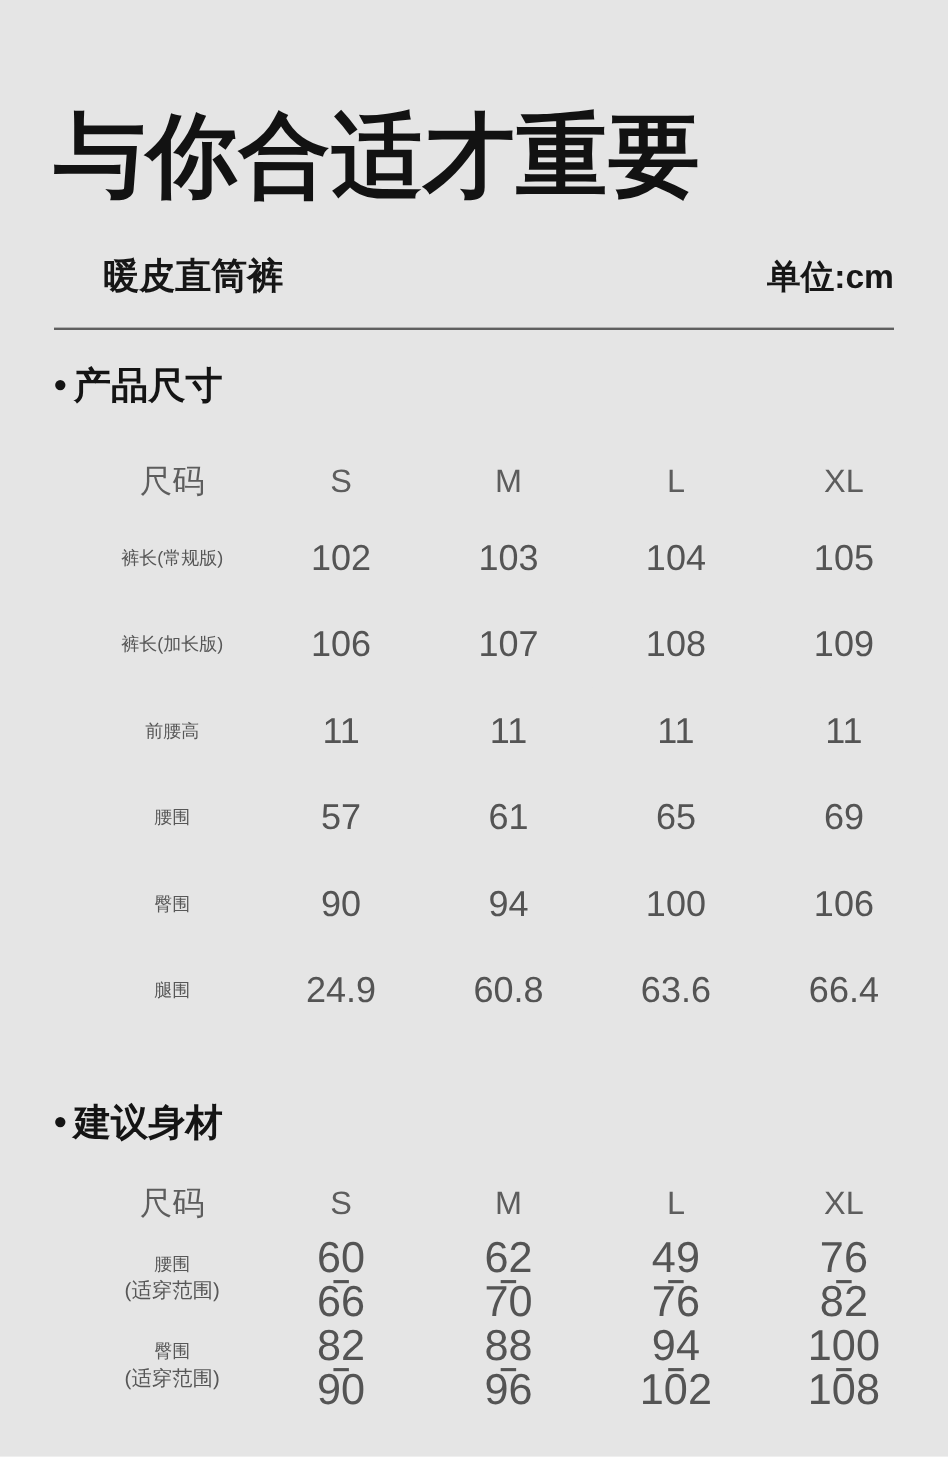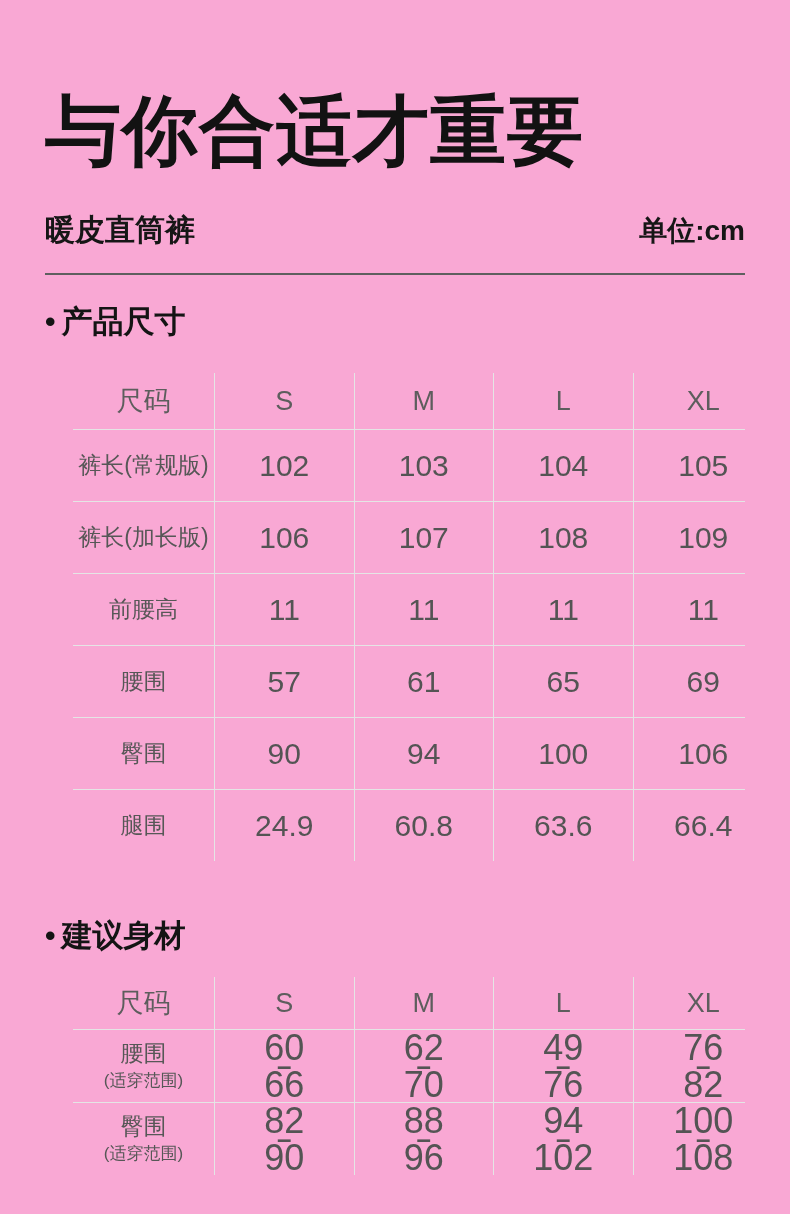--- a/index.html
+++ b/index.html
@@ -3,39 +3,39 @@
 <meta charset="utf-8">
 <style>
   html, body { margin: 0; padding: 0; background: #ffffff; }
   body {
     width: 790px;
     min-height: 1214px;
     font-family: "Liberation Sans", "DejaVu Sans", sans-serif;
     color: #1a1a1a;
     -webkit-font-smoothing: antialiased;
   }
-  .page { width: 790px; min-height: 1214px; background: #f9a8d4; box-sizing: border-box; padding: 0 45px; overflow: hidden; }
+  .page { width: 790px; min-height: 1214px; background: #e5e5e5; box-sizing: border-box; padding: 0 45px; overflow: hidden; }
 
   .main-title {
     margin-top: 90px;
     font-size: 76px;
     line-height: 1.08;
     font-weight: 900;
     color: #121212;
     letter-spacing: 1px;
     white-space: nowrap;
   }
 
   .subtitle-row {
     margin-top: 38px;
     display: flex;
     justify-content: space-between;
     align-items: baseline;
   }
-  .product-name { font-size: 30px; font-weight: 700; color: #161616; }
+  .product-name { font-size: 30px; font-weight: 700; color: #161616; margin-left: 41px; }
   .unit-label   { font-size: 28px; font-weight: 700; color: #161616; }
 
   .divider { margin-top: 22px; height: 2px; background: #5f5f5f; }
 
   .section-heading {
     display: flex;
     align-items: center;
     font-size: 31px;
     font-weight: 700;
     color: #141414;
@@ -59,21 +59,21 @@
   }
   .tcell:last-child { border-right: none; }
   .col-label { width: 142px; flex: none; }
   .col-val   { width: 139.5px; flex: none; }
 
   .header-row .tcell { height: 56px; font-size: 27px; color: #5d5d5d; }
   .size-table.second .header-row .tcell { height: 52px; }
   .data-row .tcell { height: 71px; }
   .size-table.second .data-row .tcell { height: 72px; }
 
-  .row-label { font-size: 23px; color: #575757; line-height: 1.15; white-space: nowrap; }
+  .row-label { font-size: 15px; color: #575757; line-height: 1.15; white-space: nowrap; }
   .row-sublabel { font-size: 17px; color: #575757; margin-top: 2px; white-space: nowrap; }
   .cell-value { font-size: 30px; color: #545454; }
 
   .range-cell .num { font-size: 36px; line-height: 28px; color: #545454; }
   .range-cell .dash { font-size: 26px; line-height: 9px; color: #545454; font-weight: 700; }
 </style>
 </head>
 <body>
 
 <div class="page">

